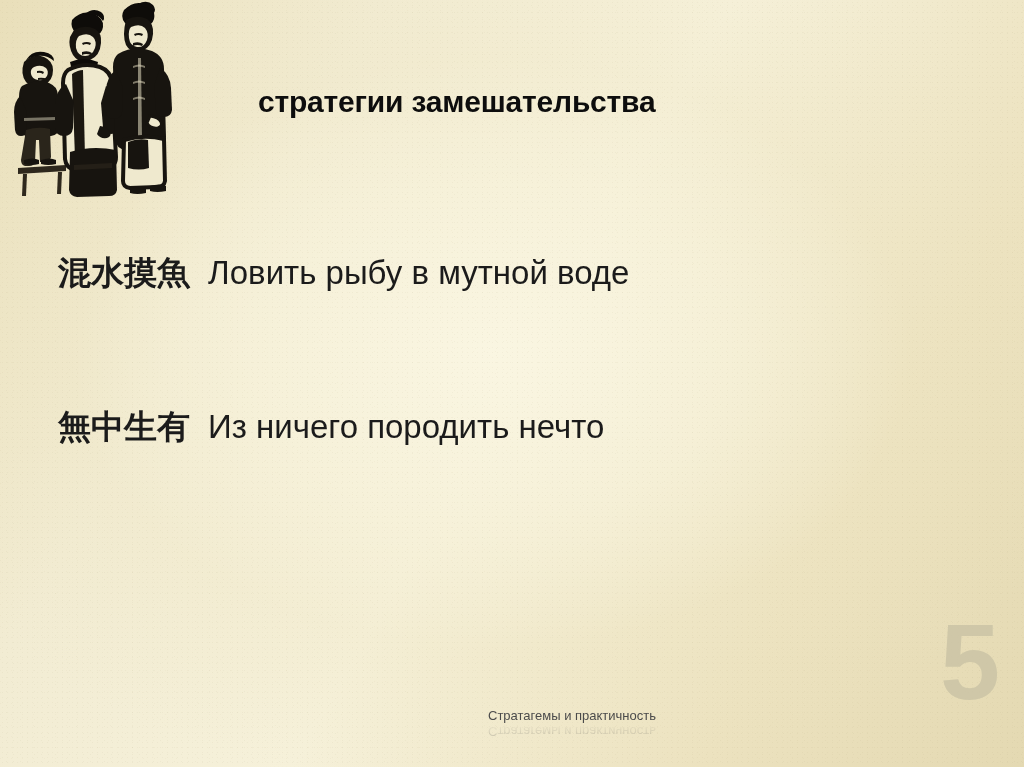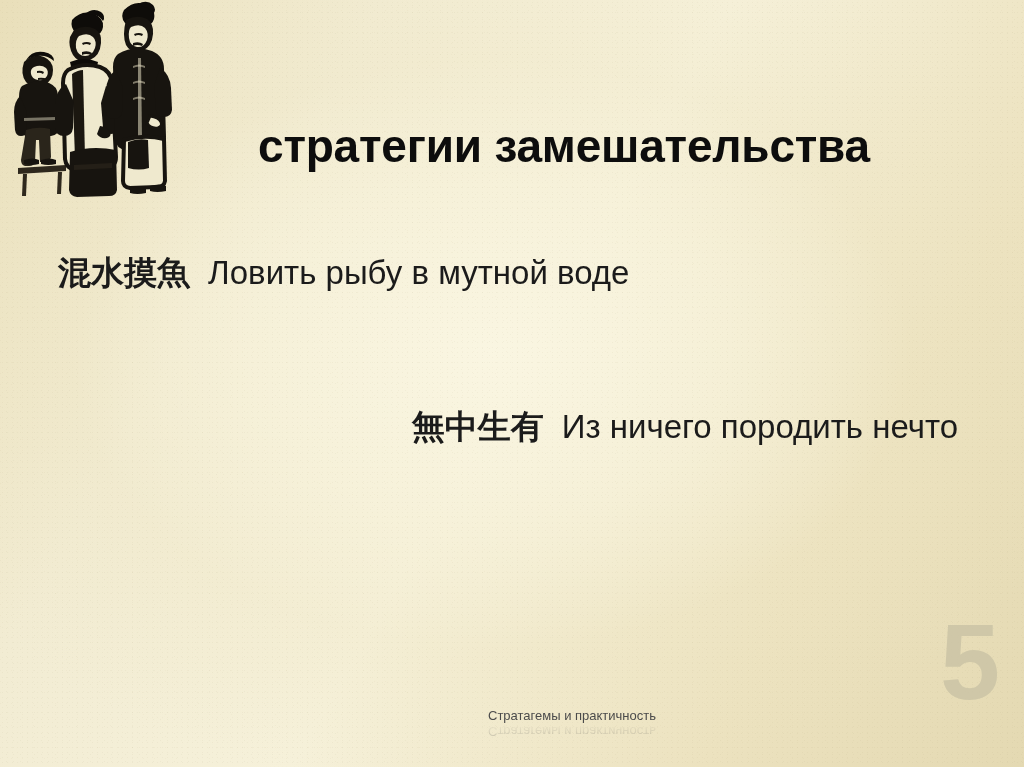--- a/index.html
+++ b/index.html
@@ -51,46 +51,45 @@
     height: 200px;
   }
   .illustration svg { display: block; width: 100%; height: 100%; }
 
   
   .title {
     position: absolute;
     left: 258px;
     top: 74px;
     width: 746px;
-    font-size: 46px;
+    font-size: 30px;
     line-height: 56px;
     font-weight: 700;
     color: #0d0d0d;
     letter-spacing: -0.2px;
     white-space: nowrap;
     font-stretch: condensed;
-    margin-top: 44px;
   }
 
   
   .body-list {
     position: absolute;
     left: 58px;
     top: 244px;
     width: 900px;
   }
   .body-line {
     font-size: 33px;
     line-height: 40px;
     color: #1b1b1b;
     font-weight: 400;
     white-space: nowrap;
     margin-top: 9px;
   }
-  .body-line + .body-line { margin-top: 114px; text-align: right; }
+  .body-line + .body-line { margin-top: 114px; }
   .cjk {
     font-weight: 700;
     font-family: "DejaVu Sans", "Liberation Sans", sans-serif;
     letter-spacing: 0px;
   }
   .ru { font-weight: 400; }
 
   
   .page-number {
     position: absolute;

